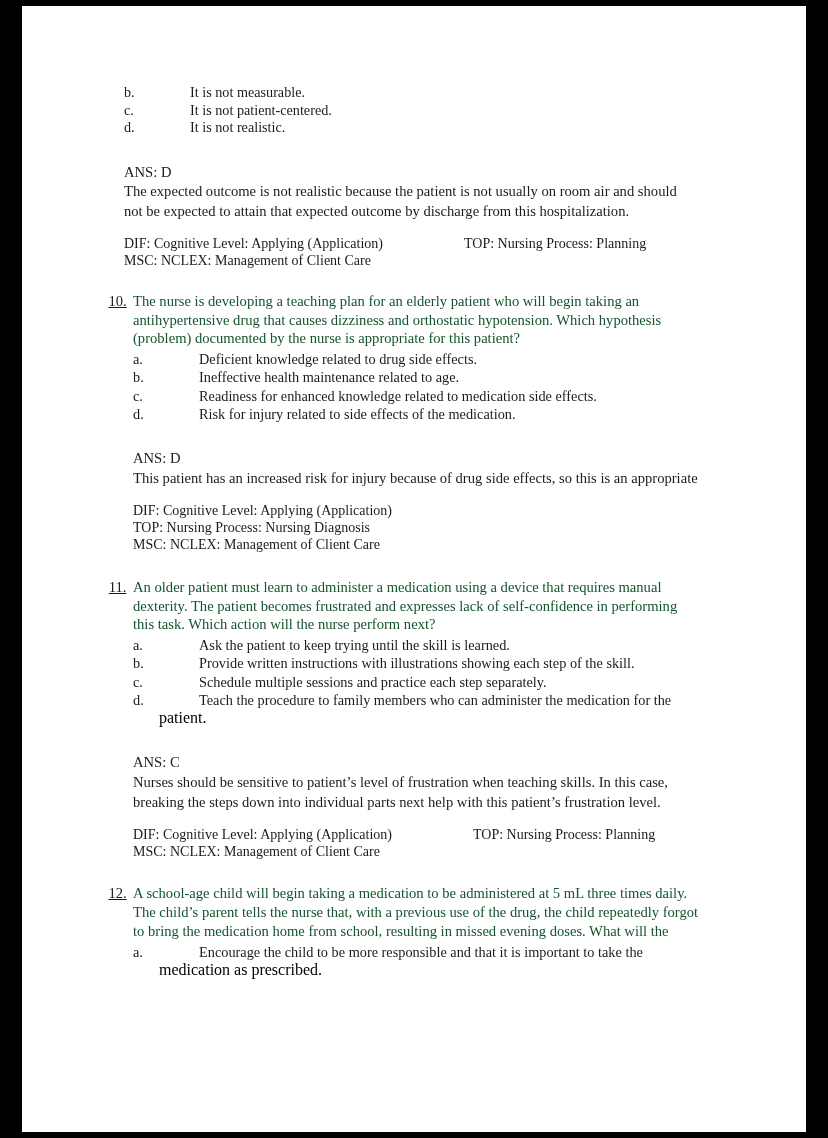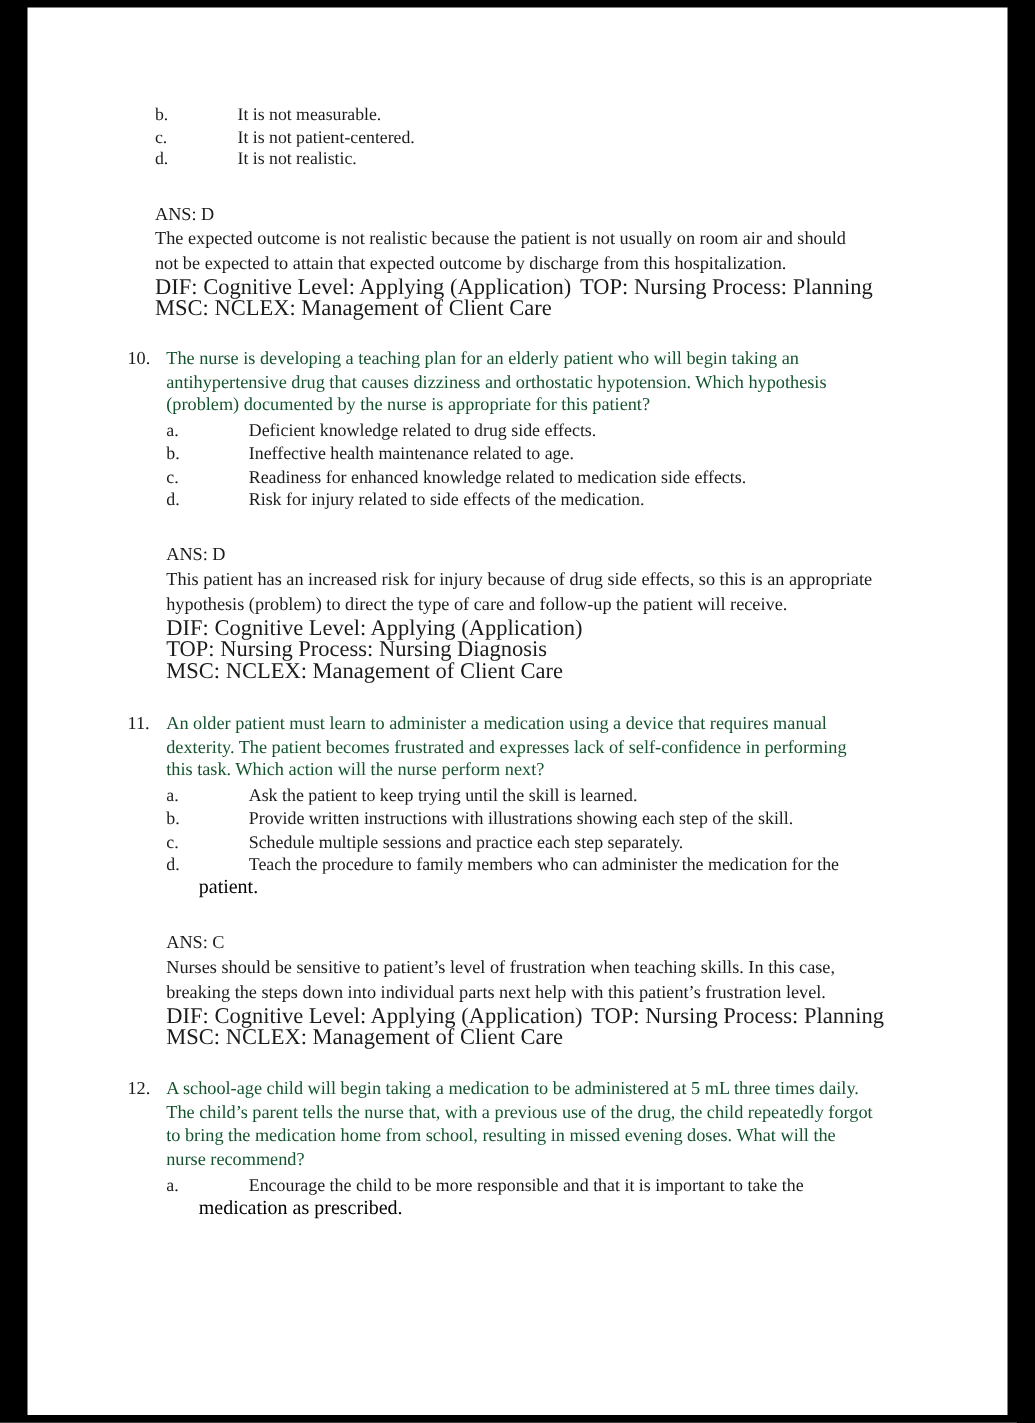--- a/index.html
+++ b/index.html
@@ -62,21 +62,22 @@
   }
   .ans-rationale {
     font-size: 14.6px;
     line-height: 19px;
     color: #1b1b1b;
     margin-top: 1px;
   }
 
   
   .meta {
-    font-size: 18px;
+    margin-top: 14px;
+    font-size: 14px;
     line-height: 17.4px;
     color: #1b1b1b;
   }
   .meta-row {
     display: flex;
   }
   .meta-left {
     width: 340px;
     flex: 0 0 340px;
   }
@@ -88,23 +89,24 @@
   .question {
     display: flex;
     margin-top: 22px;
   }
   .q-num {
     width: 33px;
     flex: 0 0 33px;
     font-size: 14.6px;
     line-height: 18.6px;
     color: #1b1b1b;
-    text-align: left;
+    text-align: center;
     padding-left: 2px;
     box-sizing: border-box;
+    text-decoration: underline;
   }
   .q-body {
     flex: 1 1 auto;
   }
   .q-stem {
     font-size: 14.6px;
     line-height: 18.8px;
     color: #14532d;
   }
   .q-opts {
@@ -176,21 +178,20 @@
           </div>
           <div class="opt-row">
             <span class="opt-letter">d.</span>
             <span class="opt-text">Risk for injury related to side effects of the medication.</span>
           </div>
         </div>
 
         <div class="ans-block">
           <div class="ans-line">ANS: D</div>
           <div class="ans-rationale">This patient has an increased risk for injury because of drug side effects, so this is an appropriate</div>
-          <div class="ans-rationale">hypothesis (problem) to direct the type of care and follow-up the patient will receive.</div>
         </div>
 
         <div class="meta">
           <div class="meta-row">
             <span class="meta-left">DIF:   Cognitive Level: Applying (Application)</span>
           </div>
           <div class="meta-row">
             <span class="meta-left">TOP: Nursing Process: Nursing Diagnosis</span>
           </div>
           <div class="meta-row">
@@ -243,21 +244,20 @@
         </div>
       </div>
     </div>
 
     <div class="question" style="margin-top:24px;">
       <div class="q-num">12.</div>
       <div class="q-body">
         <div class="q-stem">A school-age child will begin taking a medication to be administered at 5 mL three times daily.</div>
         <div class="q-stem">The child’s parent tells the nurse that, with a previous use of the drug, the child repeatedly forgot</div>
         <div class="q-stem">to bring the medication home from school, resulting in missed evening doses. What will the</div>
-        <div class="q-stem">nurse recommend?</div>
         <div class="q-opts">
           <div class="opt-row">
             <span class="opt-letter">a.</span>
             <span class="opt-text">Encourage the child to be more responsible and that it is important to take the</span>
           </div>
           <div class="opt-cont">medication as prescribed.</div>
         </div>
       </div>
     </div>
 

